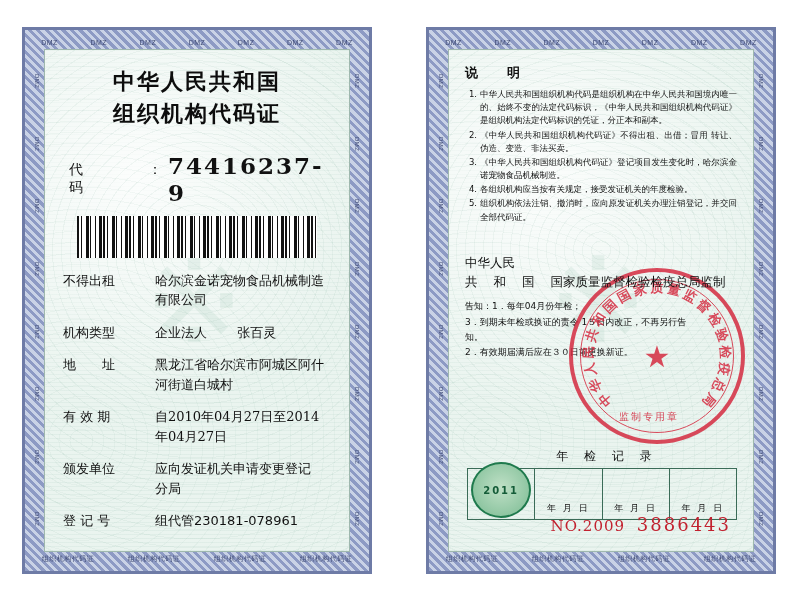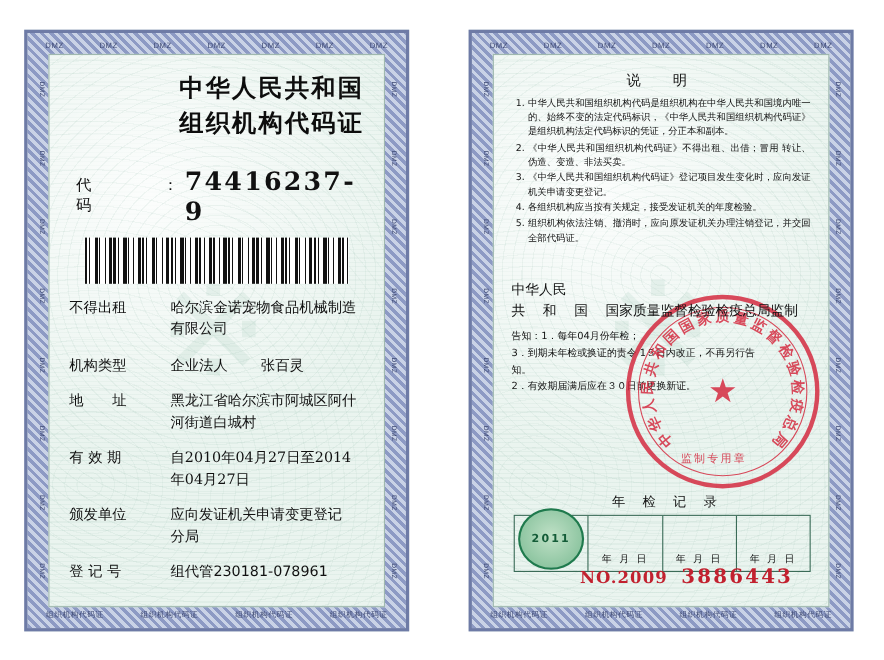--- a/index.html
+++ b/index.html
@@ -106,27 +106,27 @@
 
   
   .l-content {
     position: absolute;
     inset: 0;
     padding: 16px 18px;
     box-sizing: border-box;
     color: #111;
   }
   .title {
-    text-align: right;
+    text-align: center;
     font-size: 22px;
     font-weight: bold;
     letter-spacing: 2px;
     color: #0d0d0d;
     line-height: 1.45;
-    font-family: Liberation Mono, monospace;
+    font-family: Liberation Sans, sans-serif;
   }
   .code-row {
     display: flex;
     align-items: baseline;
     margin-top: 22px;
     padding-left: 6px;
   }
   .code-label {
     font-size: 14px;
     letter-spacing: 14px;
@@ -173,24 +173,24 @@
 
   
   .r-content {
     position: absolute;
     inset: 0;
     padding: 14px 16px;
     box-sizing: border-box;
     color: #111;
   }
   .r-title {
-    text-align: center;
+    text-align: left;
     font-size: 13px;
     letter-spacing: 8px;
-    font-weight: normal;
+    font-weight: bold;
     margin-bottom: 6px;
   }
   .notes {
     font-size: 8.5px;
     line-height: 1.55;
     text-align: justify;
   }
   .note-item {
     display: flex;
     margin-bottom: 1px;
@@ -311,27 +311,26 @@
     background: radial-gradient(circle at 50% 45%, #bfe0c6 0%, #8fc6a2 70%, #6aae85 100%);
     display: flex;
     align-items: center;
     justify-content: center;
     font-size: 10px;
     color: #145c38;
     font-weight: bold;
   }
   .serial {
     position: absolute;
-    right: 32px;
+    right: 22px;
     bottom: 16px;
     font-size: 15px;
     color: #c2212f;
     font-family: "DejaVu Serif", serif;
     letter-spacing: 1px;
-    font-weight: bold;
   }
   .serial .big {
     font-size: 18px;
     margin-left: 6px;
     letter-spacing: 2px;
   }
 </style>
 </head>
 <body>
 
@@ -489,21 +488,21 @@
           <div class="note-item">
             <span class="n">1.</span>
             <span class="t">中华人民共和国组织机构代码是组织机构在中华人民共和国境内唯一的、始终不变的法定代码标识，《中华人民共和国组织机构代码证》是组织机构法定代码标识的凭证，分正本和副本。</span>
           </div>
           <div class="note-item">
             <span class="n">2.</span>
             <span class="t">《中华人民共和国组织机构代码证》不得出租、出借；冒用 转让、伪造、变造、非法买卖。</span>
           </div>
           <div class="note-item">
             <span class="n">3.</span>
-            <span class="t">《中华人民共和国组织机构代码证》登记项目发生变化时，应向发证机关申请变更登记。</span>
+            <span class="t">《中华人民共和国组织机构代码证》登记项目发生变化时，哈尔滨金诺宠物食品机械制造。</span>
           </div>
           <div class="note-item">
             <span class="n">4.</span>
             <span class="t">各组织机构应当按有关规定，接受发证机关的年度检验。</span>
           </div>
           <div class="note-item">
             <span class="n">5.</span>
             <span class="t">组织机构依法注销、撤消时，应向原发证机关办理注销登记，并交回全部代码证。</span>
           </div>
         </div>

